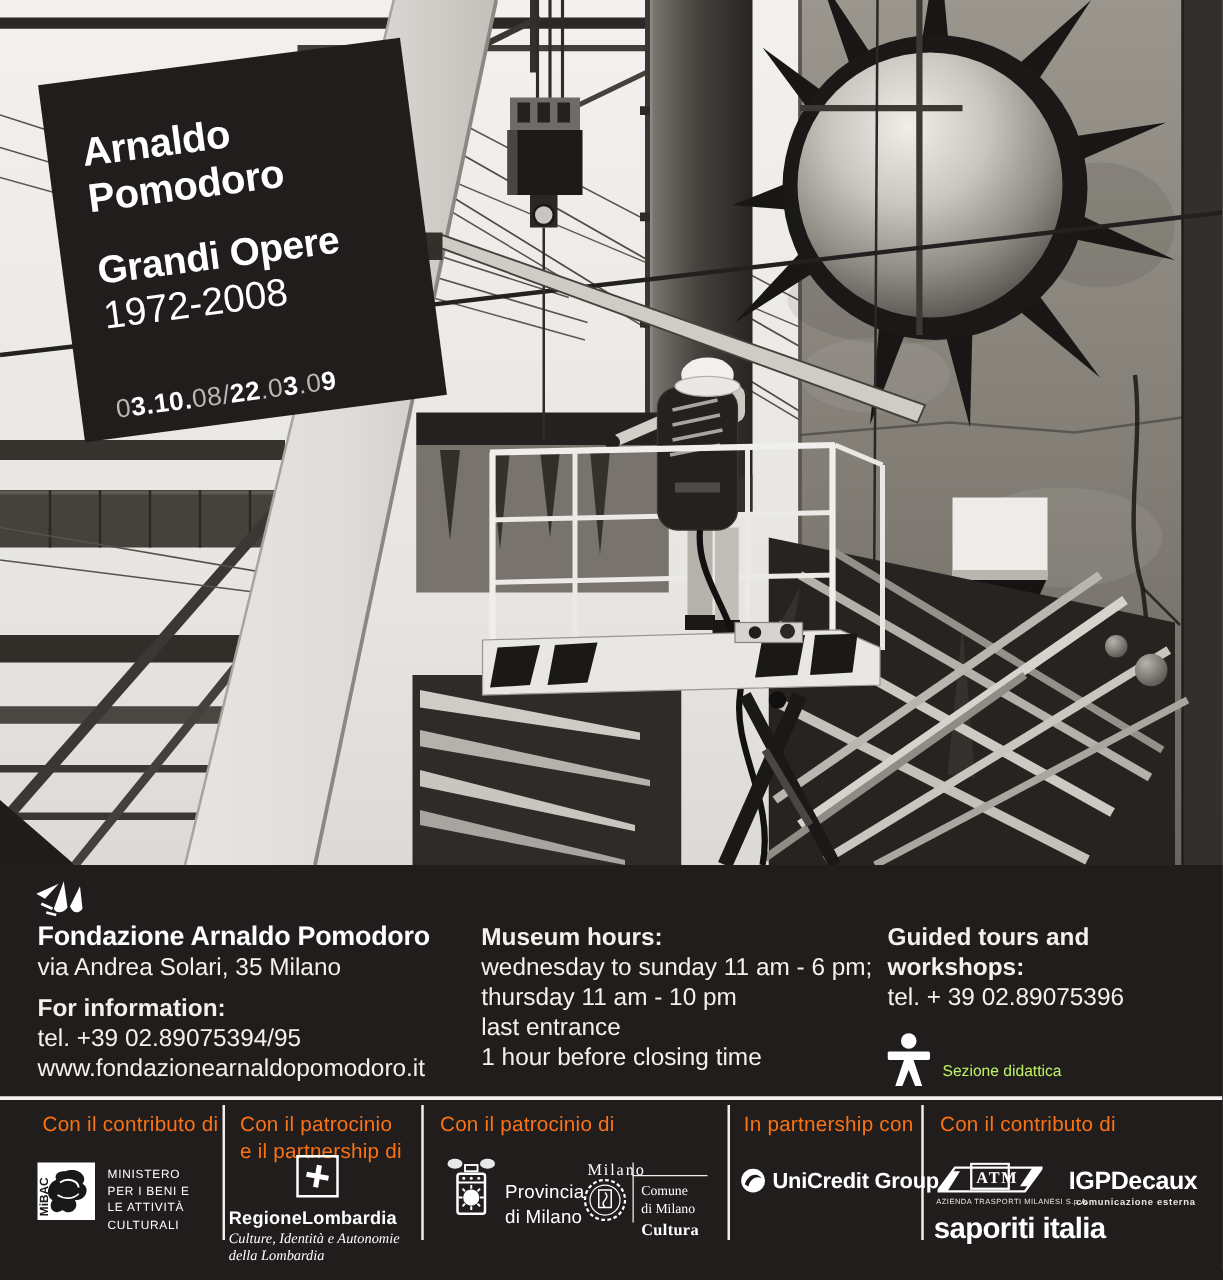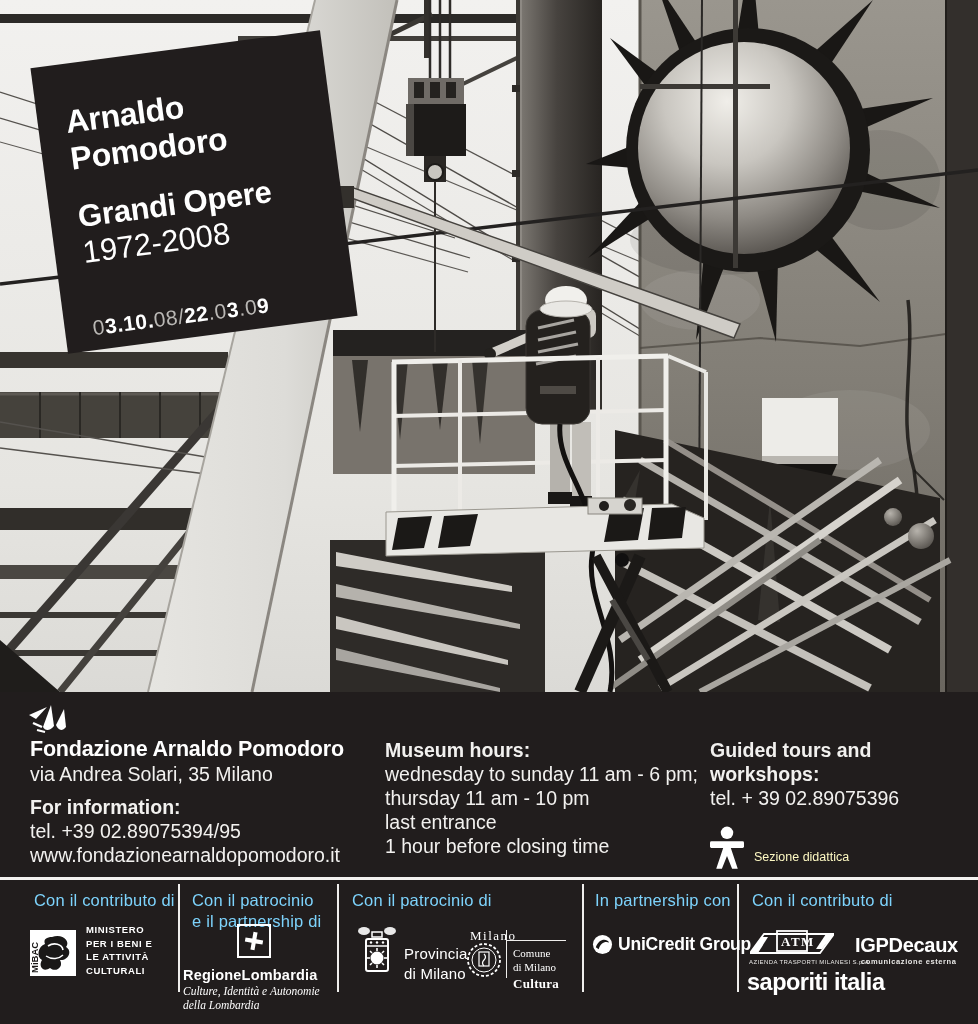--- a/index.html
+++ b/index.html
@@ -19,30 +19,30 @@
   .org-col{position:absolute;left:30px;top:44px;}
   .org-name{font-size:21.5px;font-weight:bold;line-height:26px;letter-spacing:-0.2px;}
   .org-line{font-size:19.5px;line-height:24px;color:#f2f1ef;}
   .org-sub{margin-top:9px;}
   .bold-line{font-weight:bold;}
   .hours-col{position:absolute;left:385px;top:46px;}
   .hours-col div{font-size:19.5px;line-height:24px;color:#f2f1ef;}
   .tours-col{position:absolute;left:710px;top:46px;}
   .tours-col div{font-size:19.5px;line-height:24px;color:#f2f1ef;}
   .didactic{display:flex;align-items:flex-end;margin-top:16px;}
-  .didactic-label{font-size:12.5px;margin-left:10px;margin-bottom:3px;color:#fef9c3;}
+  .didactic-label{font-size:12.5px;margin-left:10px;margin-bottom:3px;color:#bef264;}
   .fond-mark{position:absolute;left:28px;top:8px;}
   
   .rule{position:absolute;left:0;top:877px;width:978px;height:3px;background:#f3f2f0;}
   
   .sponsor-band{position:absolute;left:0;top:880px;width:978px;height:144px;background:#211d1d;color:#fff;}
   .divider{position:absolute;top:4px;width:2px;height:108px;background:#efeeec;}
-  .sp-header{position:absolute;font-size:16.5px;line-height:21px;letter-spacing:0.2px;color:#7dd3fc;}
+  .sp-header{position:absolute;font-size:16.5px;line-height:21px;letter-spacing:0.2px;color:#f97316;}
   .mibac-box{position:absolute;left:30px;top:50px;width:46px;height:46px;background:#fff;}
-  .mibac-lines{position:absolute;left:86px;top:43px;font-size:9.5px;font-weight:bold;line-height:13.5px;letter-spacing:0.6px;}
+  .mibac-lines{position:absolute;left:86px;top:53px;font-size:9.5px;font-weight:normal;line-height:13.5px;letter-spacing:0.6px;}
   .regione-wrap{position:absolute;left:183px;top:44px;width:142px;text-align:left;}
   .regione-box{width:30px;height:30px;border:2px solid #fff;margin:0 auto;display:flex;align-items:center;justify-content:center;}
   .regione-name{margin-top:9px;font-size:14.5px;font-weight:bold;letter-spacing:0.2px;}
   .regione-tag{font-family:"Liberation Serif","DejaVu Serif",serif;font-style:italic;font-size:11.5px;line-height:13.5px;margin-top:2px;}
   .prov-emblem{position:absolute;left:356px;top:44px;}
   .prov-name{position:absolute;left:404px;top:64px;font-size:15px;font-weight:normal;line-height:19.5px;letter-spacing:0.2px;}
   .com-city{position:absolute;left:470px;top:48px;font-family:"Liberation Serif","DejaVu Serif",serif;font-size:13px;letter-spacing:1.5px;}
   .com-vline{position:absolute;left:506px;top:50px;width:1px;height:48px;background:#efeeec;}
   .com-hline{position:absolute;left:506px;top:60px;width:60px;height:1px;background:#efeeec;}
   .com-emblem{position:absolute;left:466px;top:62px;}

